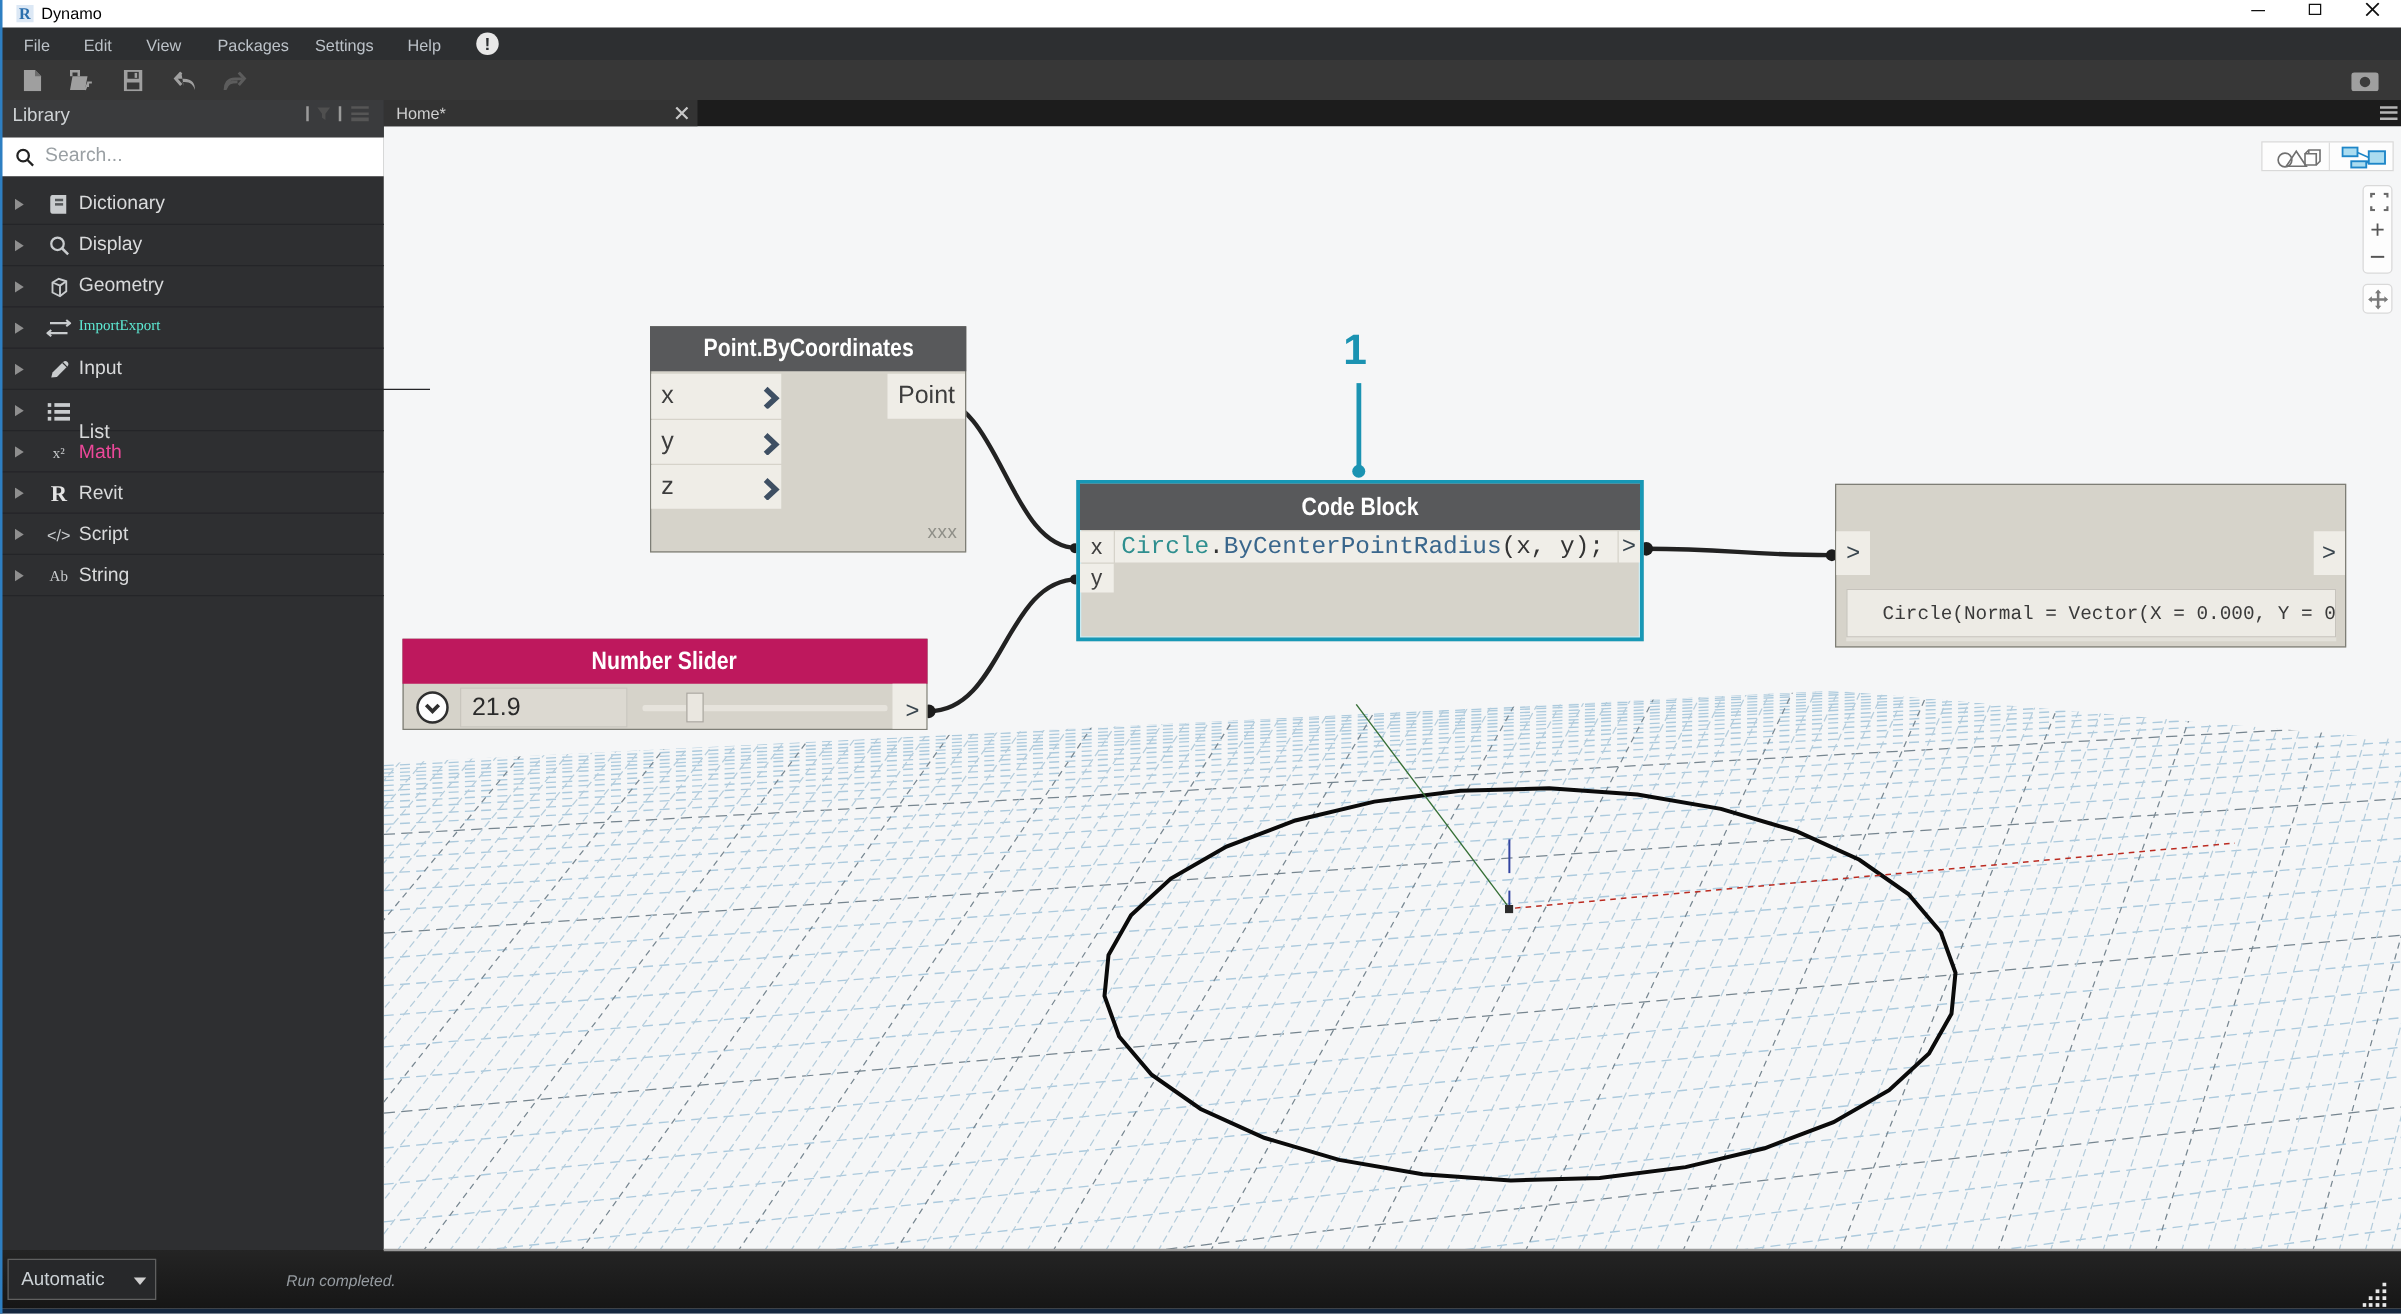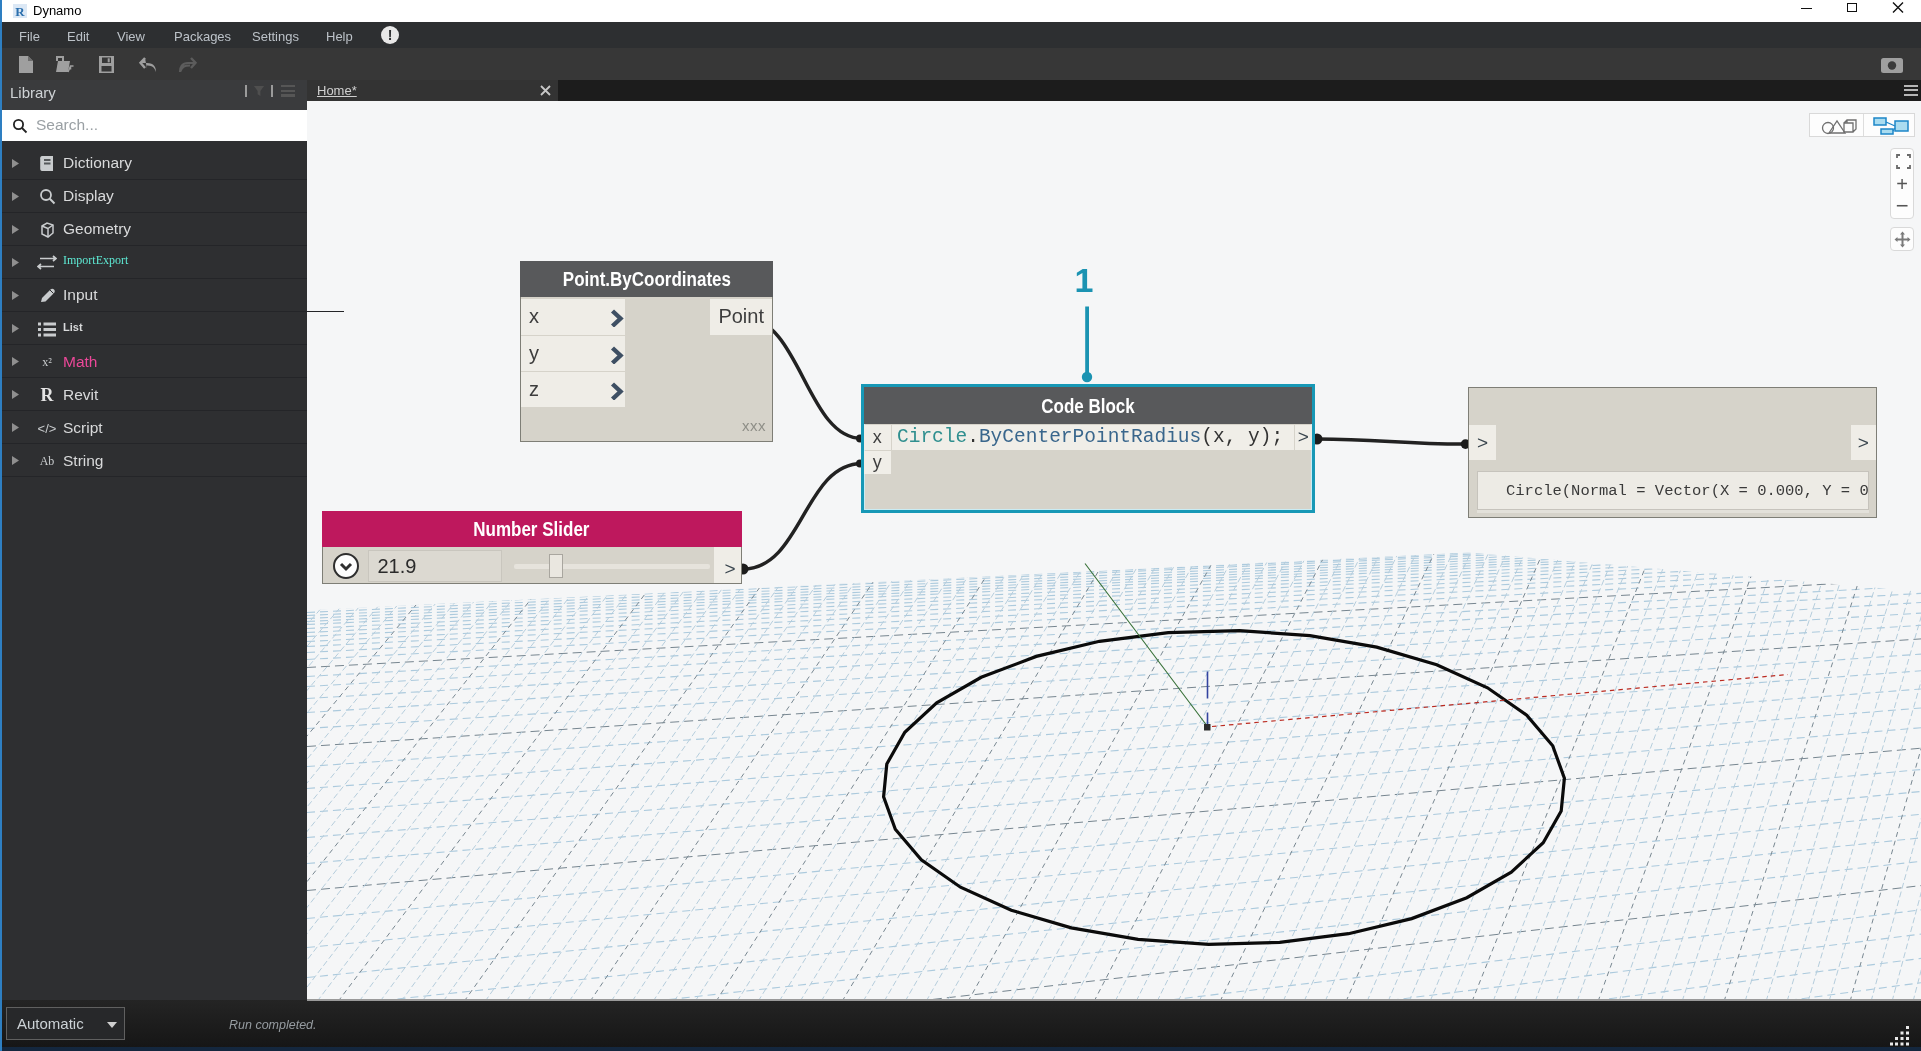--- a/index.html
+++ b/index.html
@@ -305,21 +305,21 @@
     <path d="M 16 6 L 10 6 C 4 6 2 10 2 15 C 4 9 7 8.5 12 8.5" fill="none" stroke="#5c5c5c" stroke-width="2.2"></path>
   </svg>
   <svg class="abs" style="left:1881px; top:8px;" width="22" height="17" viewBox="0 0 22 17">
     <rect x="0" y="2" width="22" height="15" rx="2.5" fill="#9f9f9f"></rect>
     <circle cx="11" cy="9.5" r="4.2" fill="#3b3b3b"></circle>
   </svg>
 </div>
 
 <div class="abs" style="left:0; top:80px; width:1921px; height:20.5px; background:#1c1c1c;">
   <div class="abs" style="left:305px; top:0; width:252.5px; height:20.5px; background:#333333;">
-    <div class="abs" style="left:12px; top:3px; font-size:13px; color:#cfcfcf;text-decoration:underline;">Home*</div>
+    <div class="abs" style="left:12px; top:3px; font-size:13px; color:#cfcfcf;">Home*</div>
     <svg class="abs" style="left:235px; top:5px;" width="11" height="11">
         <path d="M 1 1 L 10 10 M 10 1 L 1 10" stroke="#c8c8c8" stroke-width="1.8"></path>
       </svg>
   </div>
   <div class="abs" style="left:1904px; top:4.5px; width:14px; height:2.3px; background:#b5b5b5;"></div>
   <div class="abs" style="left:1904px; top:9px;   width:14px; height:2.3px; background:#b5b5b5;"></div>
   <div class="abs" style="left:1904px; top:13.5px;width:14px; height:2.3px; background:#b5b5b5;"></div>
 </div>
 
 <div class="abs" style="left:0; top:80px; width:307px; height:920px; background:#2e2f31;">
@@ -411,21 +411,21 @@
           <g fill="#c9ccce">
             <rect x="0" y="0.5" width="3" height="3"></rect>
             <rect x="5.5" y="0.5" width="12.5" height="3"></rect>
             <rect x="0" y="6" width="3" height="3"></rect>
             <rect x="5.5" y="6" width="12.5" height="3"></rect>
             <rect x="0" y="11.5" width="3" height="3"></rect>
             <rect x="5.5" y="11.5" width="12.5" height="3"></rect>
           </g>
         </svg>
       </div>
-    <div class="abs" style="left:63px; top:9px; font-size:11px; color:#d9dadb;font-weight:bold;">List</div>
+    <div class="abs" style="left:63px; top:25px; font-size:16px; color:#d9dadb;">List</div>
   </div>
   <div class="abs" style="left:0; top:265.1px; width:307px; height:33.1px; border-bottom:1px solid #242528;">
     <svg class="abs" style="left:12px; top:12px;" width="8" height="10">
         <path d="M 0 0 L 7 4.5 L 0 9 Z" fill="#8f8f8f"></path>
       </svg>
     <div class="abs" style="left:36px; top:7px; width:22px; height:20px; display:flex; align-items:center; justify-content:center;">
         <div style="color:#c9ccce; font-size:12px; font-family:'Liberation Serif',serif;">x²</div>
       </div>
     <div class="abs" style="left:63px; top:7.5px; font-size:15.5px; color:#ec4899;">Math</div>
   </div>

